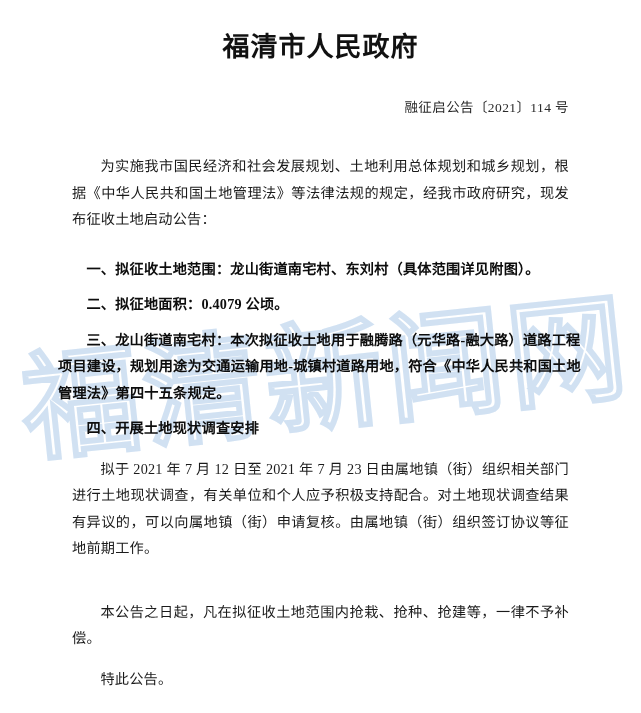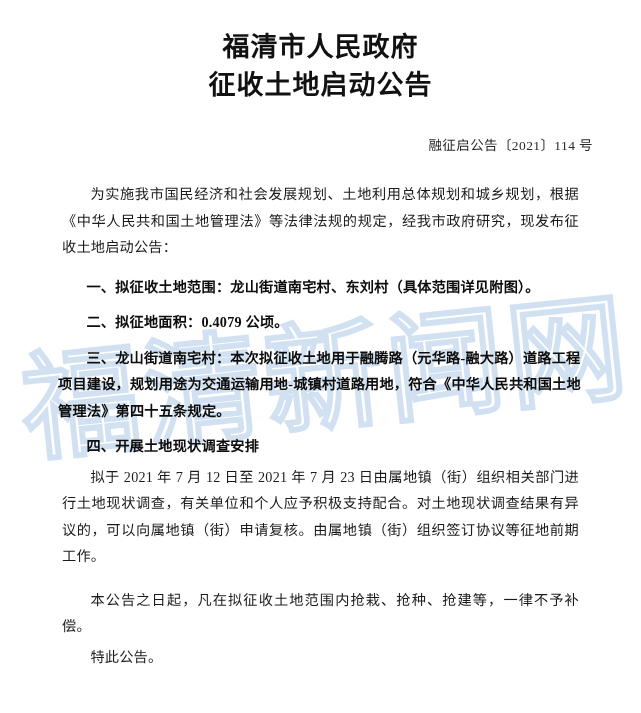--- a/index.html
+++ b/index.html
@@ -63,33 +63,33 @@
     font-family: "Liberation Sans", "DejaVu Sans", sans-serif;
     font-weight: 700;
     font-size: 27px;
     line-height: 38px;
     letter-spacing: 1px;
     color: #111111;
   }
 
   .doc-number {
     text-align: right;
-    padding-right: 48px;
+    padding-right: 72px;
     padding-top: 30px;
     font-size: 13.5px;
     letter-spacing: 0.4px;
     color: #2a2a2a;
   }
 
   .body-block {
     padding: 14px 58px 0 58px;
   }
 
   p.para {
-    margin: 4px;
+    margin: 14px;
     font-size: 14.2px;
     line-height: 26.5px;
     text-align: justify;
     text-justify: inter-ideograph;
     text-indent: 2em;
     letter-spacing: 0.2px;
     color: #1b1b1b;
   }
 
   p.heading {
@@ -118,21 +118,20 @@
   <svg id="watermark" viewBox="0 0 641 713" xmlns="http://www.w3.org/2000/svg" aria-hidden="true">
     <g transform="rotate(-6 320 370)">
       <text class="wm-text" x="20" y="420" stroke="#cfe0f2">福清新闻网</text>
     </g>
   </svg>
 
   <div id="content">
 
     <div class="title-block">
       <div class="doc-title-line">福清市人民政府</div>
-      <div class="doc-title-line">征收土地启动公告</div>
     </div>
 
     <div class="doc-number">融征启公告〔2021〕114 号</div>
 
     <div class="body-block">
 
       <div class="spacer-sm"></div>
 
       <p class="para">为实施我市国民经济和社会发展规划、土地利用总体规划和城乡规划，根据《中华人民共和国土地管理法》等法律法规的规定，经我市政府研究，现发布征收土地启动公告：</p>
 

